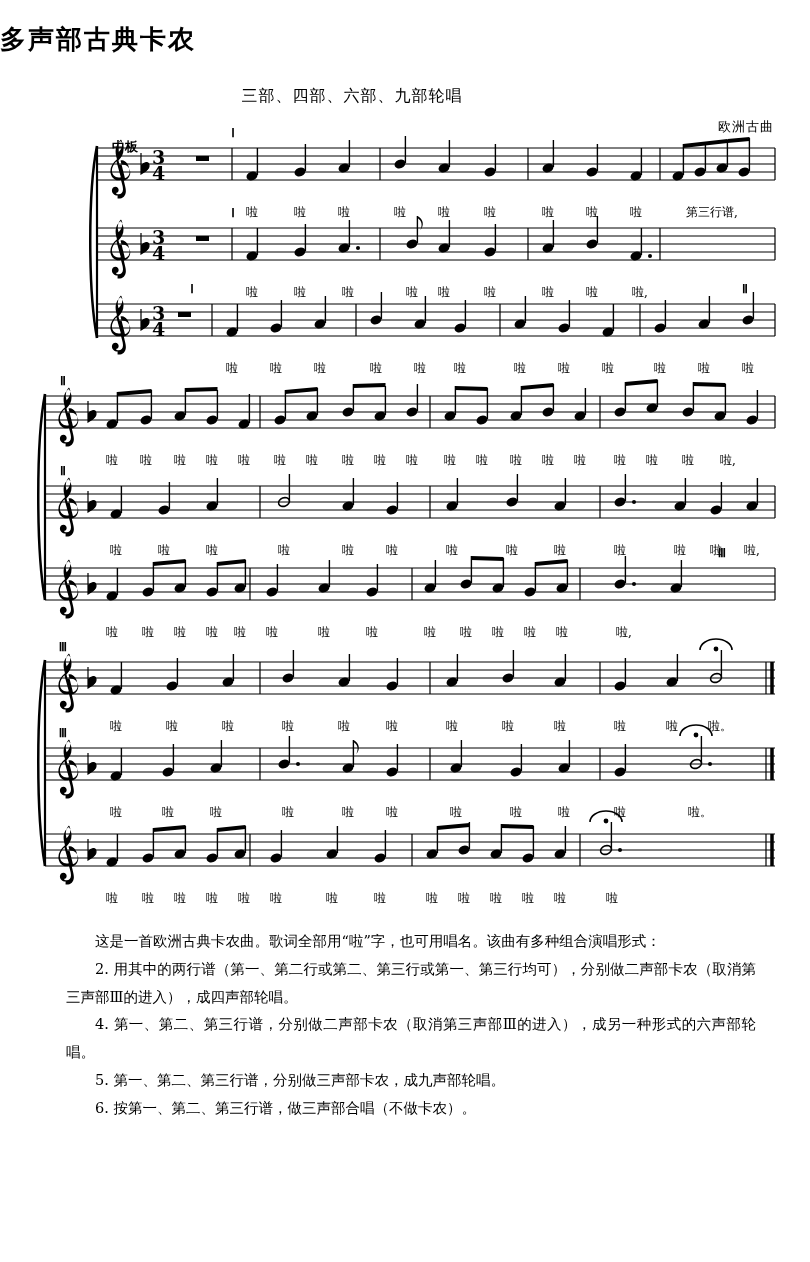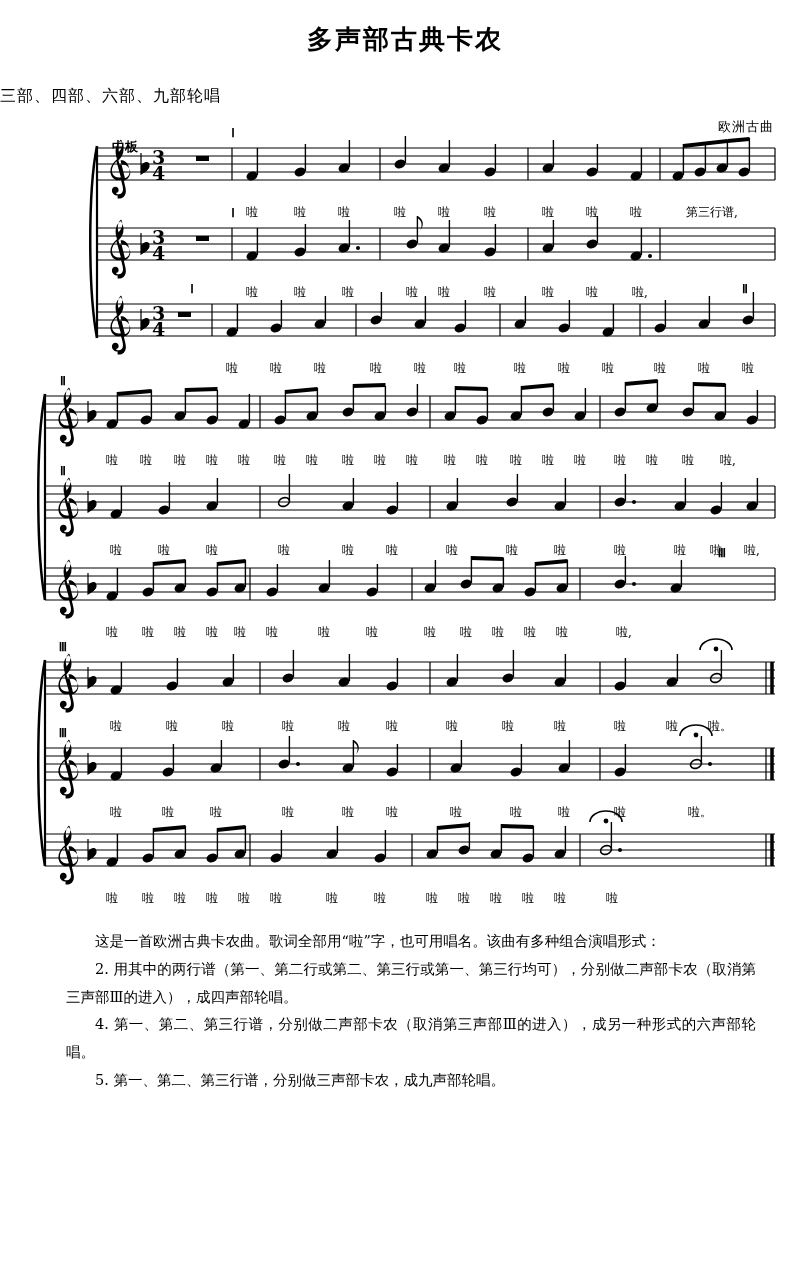--- a/index.html
+++ b/index.html
@@ -34,31 +34,31 @@
   .watermark .wm-first {
     color: #e01b1b;
     font-size: 24px;
   }
   
   .title {
     position: absolute;
     top: 22px;
     left: 0;
     width: 810px;
-    text-align: center;
     font-size: 26px;
     font-weight: bold;
     letter-spacing: 2px;
     font-family: "DejaVu Serif", serif;
   }
   .subtitle {
     position: absolute;
     top: 86px;
     left: 0;
     width: 704px;
+    text-align: center;
     font-size: 16px;
     letter-spacing: 1px;
     font-family: Liberation Serif, serif;
   }
   .composer {
     position: absolute;
     top: 118px;
     right: 36px;
     font-size: 13px;
     letter-spacing: 1px;
@@ -786,15 +786,16 @@
   <div class="lyric" style="left:496px; top:890px;">啦</div>
   <div class="lyric" style="left:528px; top:890px;">啦</div>
   <div class="lyric" style="left:560px; top:890px;">啦</div>
   <div class="lyric" style="left:612px; top:890px;">啦</div>
 
   <div class="prose">
     <p>这是一首欧洲古典卡农曲。歌词全部用“啦”字，也可用唱名。该曲有多种组合演唱形式：</p>
     <p>2. 用其中的两行谱（第一、第二行或第二、第三行或第一、第三行均可），分别做二声部卡农（取消第三声部Ⅲ的进入），成四声部轮唱。</p>
     <p>4. 第一、第二、第三行谱，分别做二声部卡农（取消第三声部Ⅲ的进入），成另一种形式的六声部轮唱。</p>
     <p>5. 第一、第二、第三行谱，分别做三声部卡农，成九声部轮唱。</p>
+    <p>6. 按第一、第二、第三行谱，做三声部合唱（不做卡农）。</p>
   </div>
 
 </div>
 
 </body></html>

